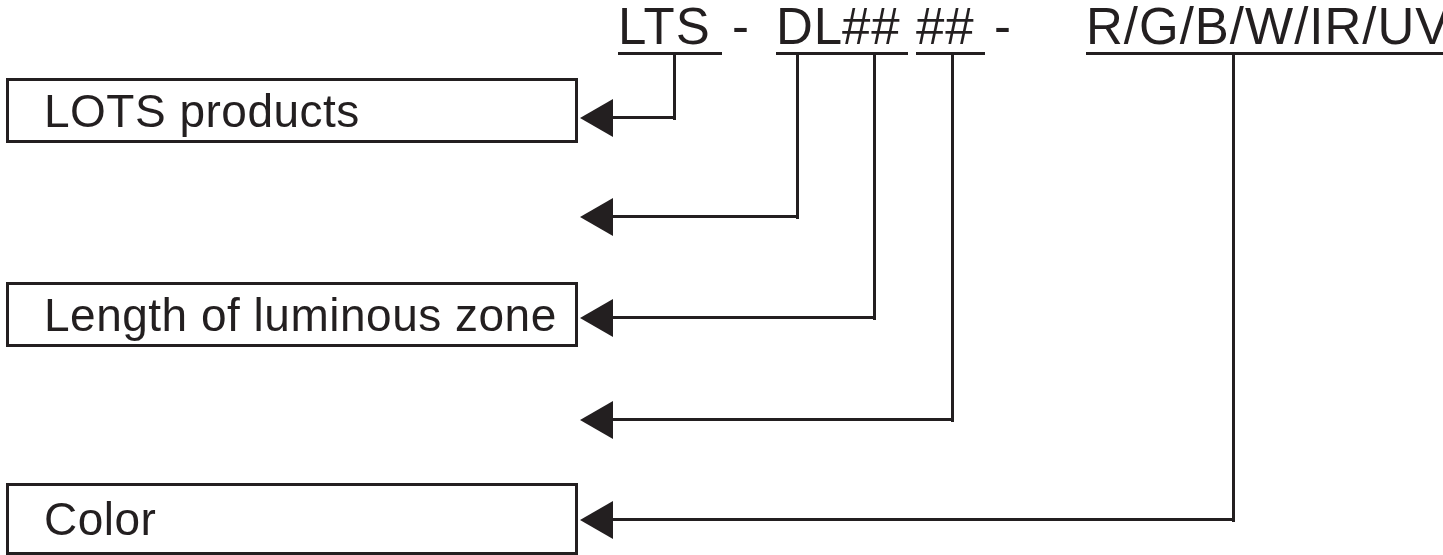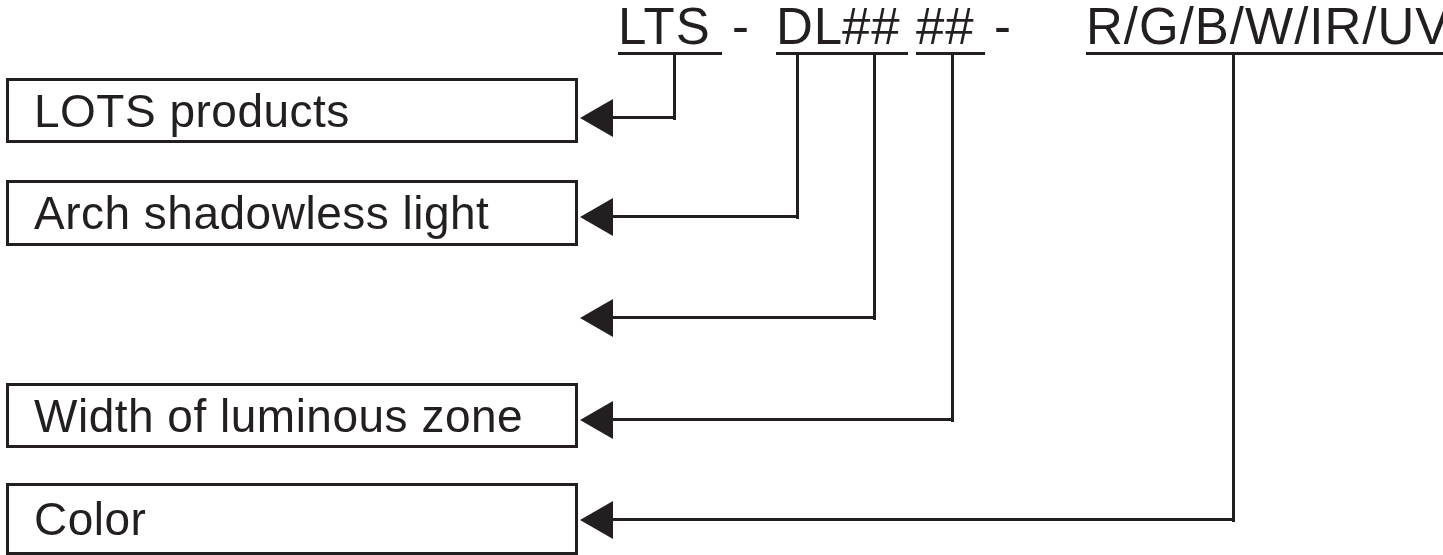--- a/index.html
+++ b/index.html
@@ -26,21 +26,21 @@
     border-top:19px solid transparent;
     border-bottom:19px solid transparent;
     border-right:33px solid #231f20;
   }
   
   .box{
     position:absolute;left:6px;width:572px;height:65px;
     box-sizing:border-box;border:3px solid #231f20;
     background:#ffffff;
     display:flex;align-items:center;
-    padding-left:25px;
+    padding-left:35px;
     font-size:46px;letter-spacing:0.5px;white-space:nowrap;
   }
 </style>
 </head>
 <body>
 
 <div class="stage">
 
   <div>
     <span class="seg u" style="left:618px;width:104px">LTS</span>
@@ -71,23 +71,20 @@
     <div class="arrow" style="left:580px;top:401px"></div>
 
     <div class="vline" style="left:1232px;height:467px"></div>
     <div class="hline" style="left:608px;top:518px;width:627px"></div>
     <div class="arrow" style="left:580px;top:501px"></div>
   </div>
 
   <div class="box" style="top:78px">
     <span>LOTS products</span>
   </div>
-  <div class="box" style="top:180px;height:66px">
-    <span>Arch shadowless light</span>
-  </div>
-  <div class="box" style="top:383px">
-    <span>Width of luminous zone</span>
+  <div class="box" style="top:282px">
+    <span>Length of luminous zone</span>
   </div>
   <div class="box" style="top:483px;height:72px">
     <span>Color</span>
   </div>
 
 </div>
 
 </body></html>

